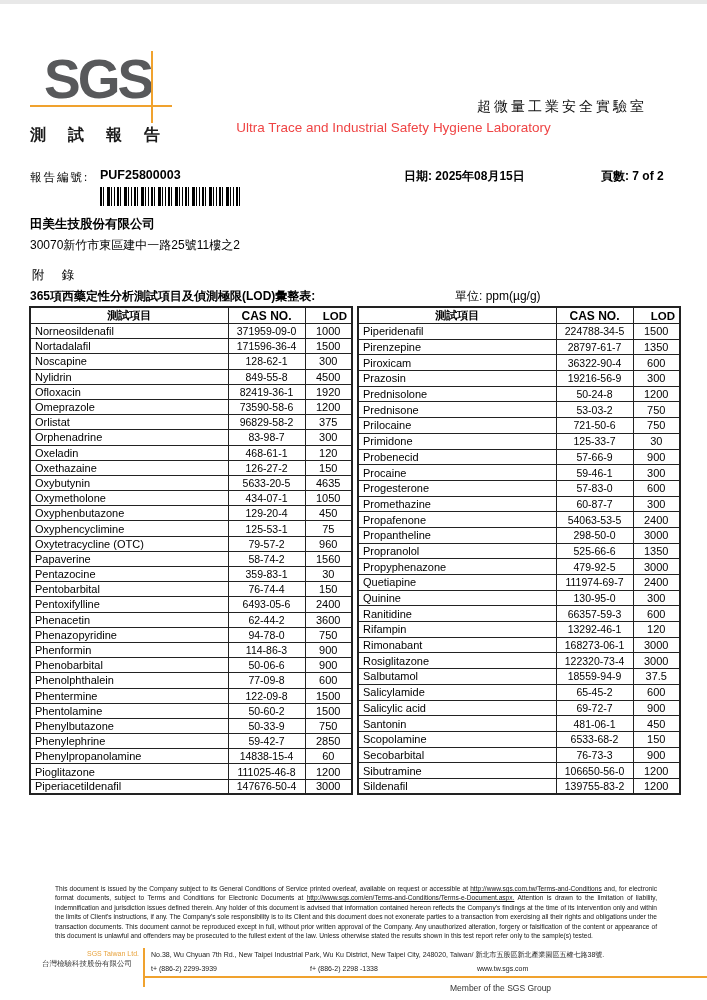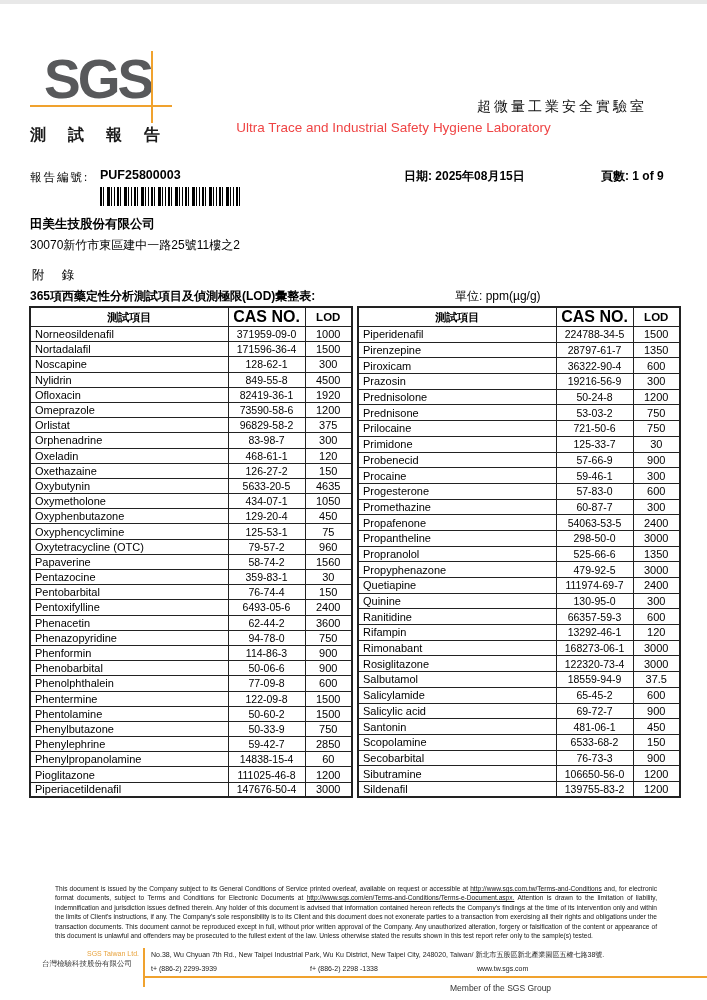--- a/index.html
+++ b/index.html
@@ -53,22 +53,22 @@
   .table-caption  {
     position:absolute; left:30px; top:284px; font-size:12px; font-weight:bold;
     border-bottom:1.5px solid #000; padding-bottom:1px;
   }
   .unit-label { position:absolute; left:455px; top:284px; font-size:12px; }
   
   .tables { position:absolute; left:29px; top:302px; display:flex; gap:4px; }
   table.lod { border-collapse:collapse; table-layout:fixed; width:322px; border:2px solid #222; }
   table.lod th, table.lod td { border:1px solid #222; height:15.2px; padding:0 4px; overflow:hidden; white-space:nowrap; }
   table.lod th.h-item { font-family:"Liberation Serif", serif; font-weight:bold; font-size:11px; text-align:center; width:198px; }
-  table.lod th.h-cas  { font-size:16px; text-align:center; width:77px; }
-  table.lod th.h-lod  { font-size:11.5px; text-align:center; width:47px; }
+  table.lod th.h-cas  { font-size:12px; text-align:center; width:77px; }
+  table.lod th.h-lod  { font-size:11.5px; text-align:right; width:47px; }
   table.lod td.c-item { font-size:11px; text-align:left; }
   table.lod td.c-cas  { font-size:10.5px; text-align:center; padding:0 1px; }
   table.lod td.c-lod  { font-size:11px; text-align:center; padding:0 1px; }
   
   .disclaimer {
     position:absolute; left:55px; top:880px; width:602px;
     font-size:6.6px; line-height:1.43; text-align:justify; color:#161616;
   }
   .disclaimer .u { text-decoration:underline; }
   .ft-sgs   { position:absolute; left:35px; top:946px; width:104px; text-align:right; font-size:7px; color:#e8a33d; }
@@ -94,21 +94,21 @@
   <div class="lab-en">Ultra Trace and Industrial Safety Hygiene Laboratory</div>
 
   <div class="rpt-label">報告編號:</div>
   <div class="rpt-no">PUF25800003</div>
   <div class="date-line">
     <span>日期:</span>
     <span>2025年08月15日</span>
   </div>
   <div class="page-line">
     <span>頁數:</span>
-    <span>1 of 9</span>
+    <span>7 of 2</span>
   </div>
   <div class="barcode"></div>
 
   <div class="client-name">田美生技股份有限公司</div>
   <div class="client-address">30070新竹市東區建中一路25號11樓之2</div>
 
   <div class="appendix-label">附 錄</div>
   <div class="table-caption">365項西藥定性分析測試項目及偵測極限(LOD)彙整表:</div>
   <div class="unit-label">單位: ppm(µg/g)</div>
 

